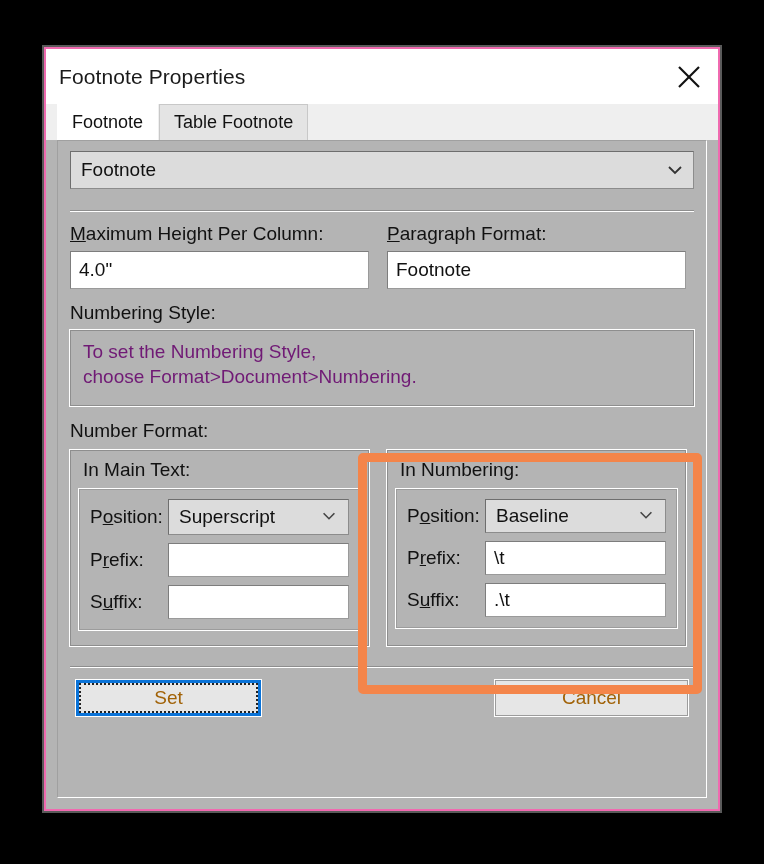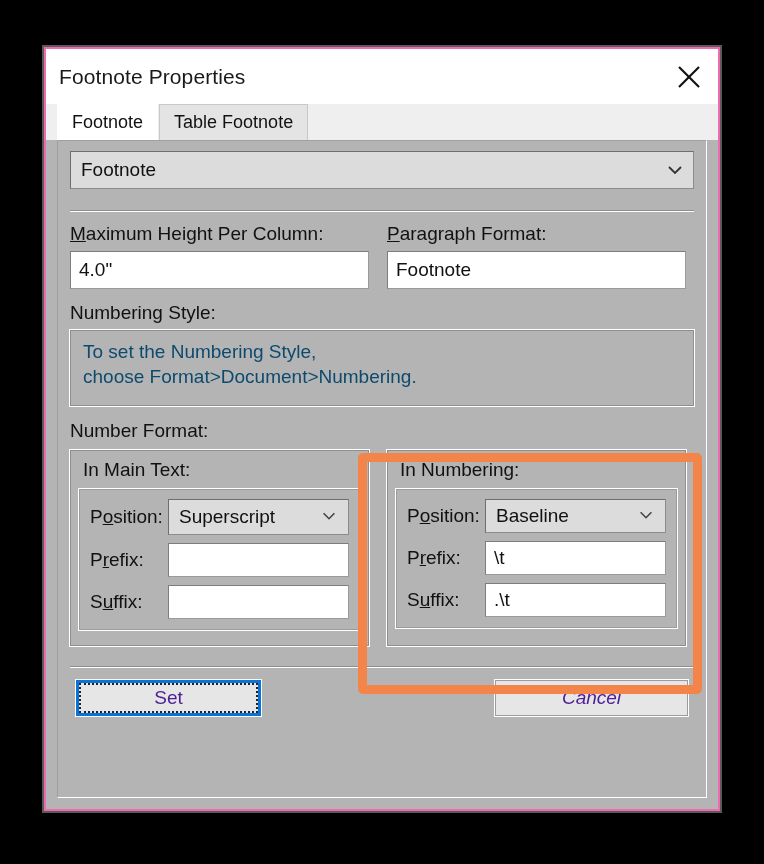--- a/index.html
+++ b/index.html
@@ -120,21 +120,21 @@
     cursor: text;
   }
 
   .infobox {
     background: #b4b4b4;
     border: 1px solid #8e8e8e;
     outline: 1px solid #ffffff;
     outline-offset: 0px;
     padding: 9px 12px;
   }
-  .infobox div { font-size: 19px; color: #0c4a6e; line-height: 1.30; }
+  .infobox div { font-size: 19px; color: #701a75; line-height: 1.30; }
 
   .group {
     background: #b4b4b4;
     border: 1px solid #8e8e8e;
     position: relative;
   }
   .group::after {
     content:""; position:absolute; inset:-2px; border:1px solid #ffffff; pointer-events:none;
   }
   .group > .g-title {
@@ -151,21 +151,21 @@
   .row:last-child { margin-bottom: 0; }
   .row .lbl { width: 78px; }
 
   
   .btn {
     height: 36px;
     background: #e6e6e6;
     border: 1px solid #9c9c9c;
     outline: 1px solid #ffffff;
     display: flex; align-items: center; justify-content: center;
-    font-size: 19px; color: #4c1d95;
+    font-size: 19px; color: #a16207;
     cursor: pointer;
   }
   .btn.default {
     border: 3px solid #0a73d8;
     outline: 1px solid #ffffff;
     padding: 0;
   }
   .btn.default .inner-focus {
     width: 100%; height: 100%;
     border: 2px dotted #222;
@@ -309,21 +309,21 @@
 
       <div class="hrule" style="margin-top:20px;"></div>
 
       <div style="display:flex; margin-top:12px;">
         <div class="btn default" style="width:185px; margin-left:6px;">
           <div class="inner-focus">
             <span>Set</span>
           </div>
         </div>
         <div style="flex:1"></div>
-        <div class="btn" style="width:193px; margin-right:6px;font-style:italic;">
+        <div class="btn" style="width:193px; margin-right:6px;">
           <span>Cancel</span>
         </div>
       </div>
 
     </div>
   </div>
 </div>
 
 <div id="highlight" style="border-color: rgb(244, 133, 74);"></div>
 

